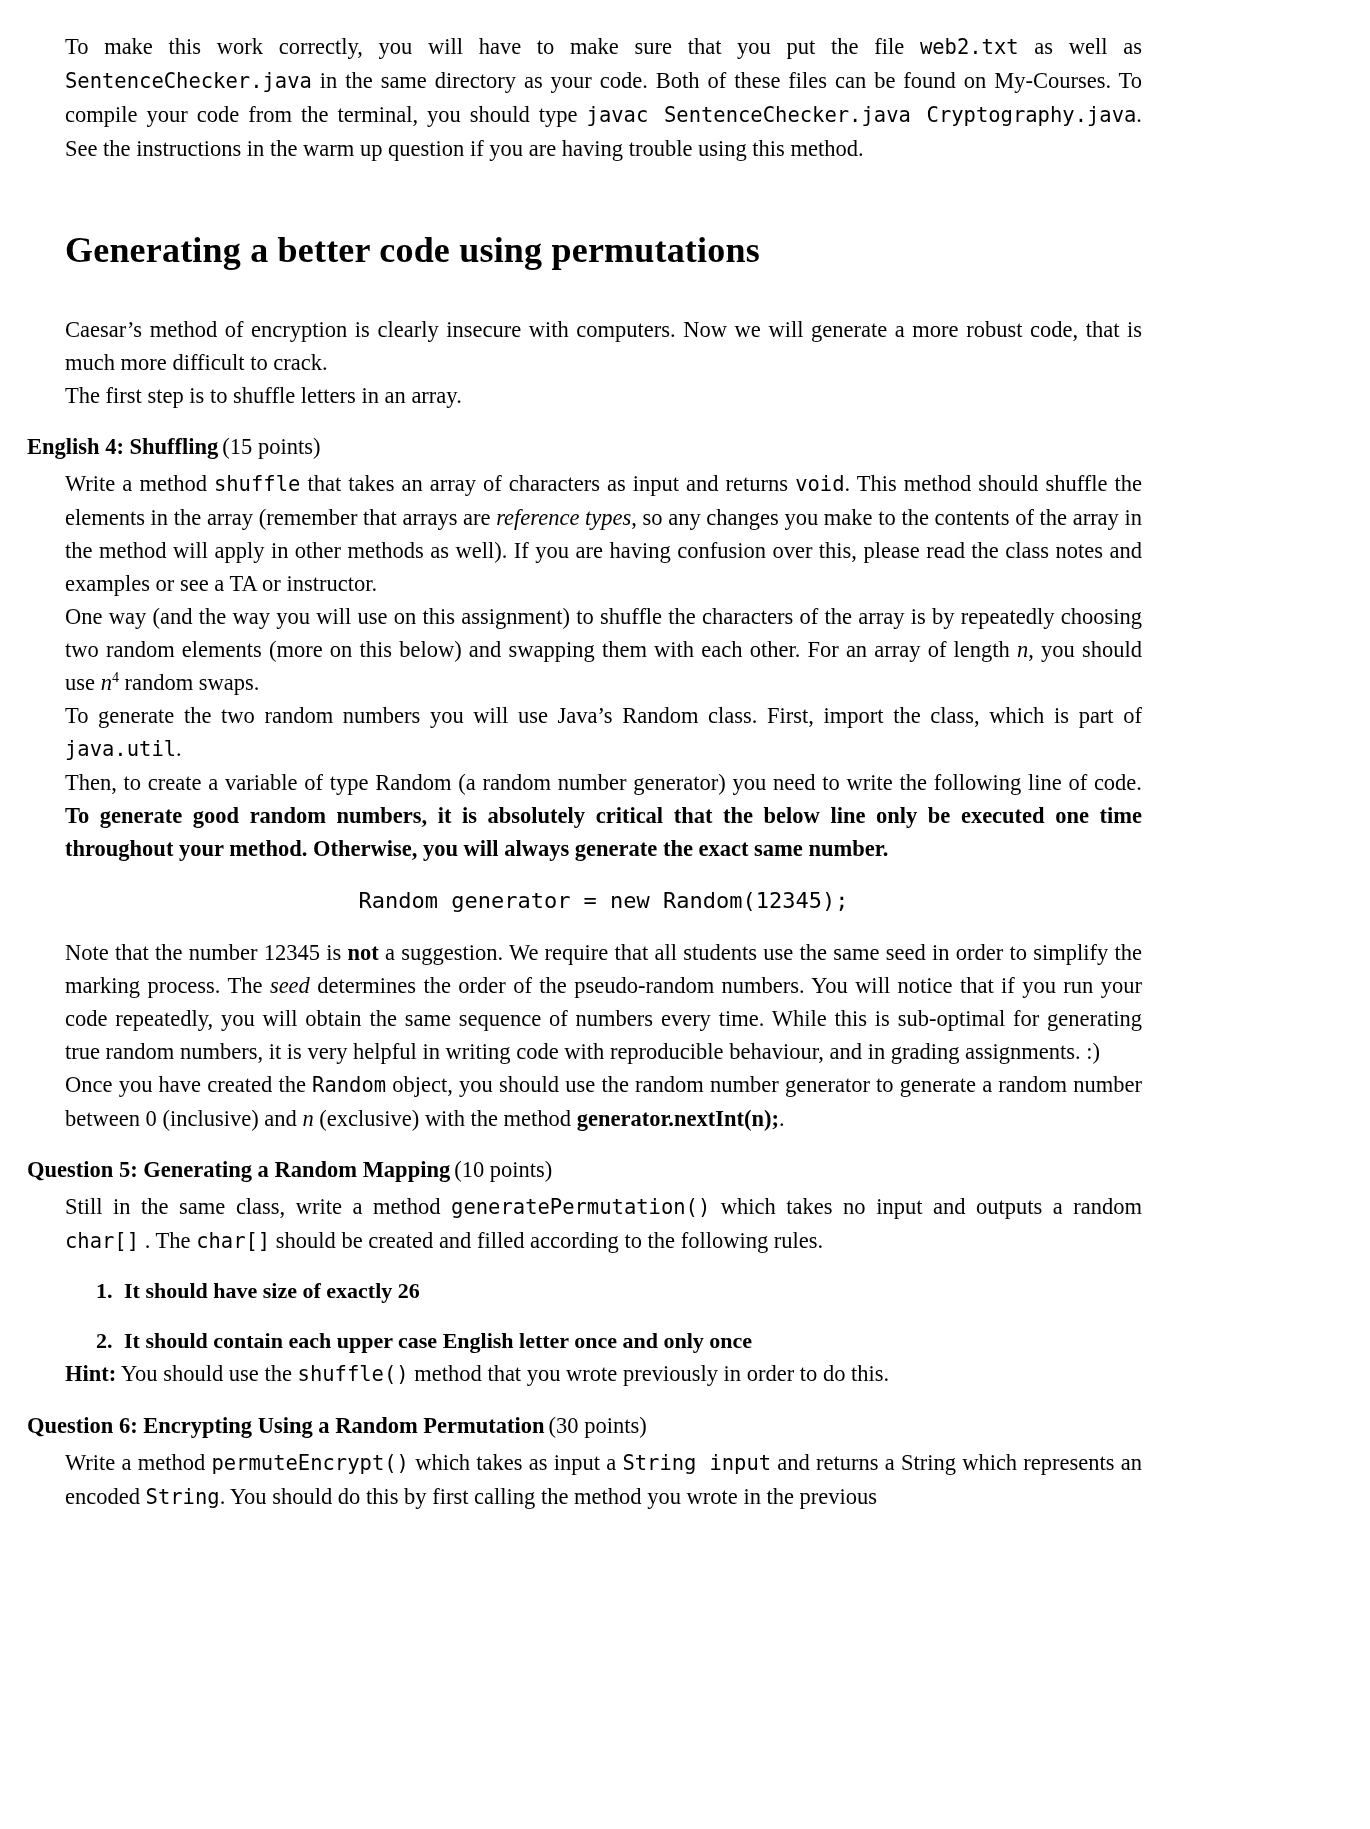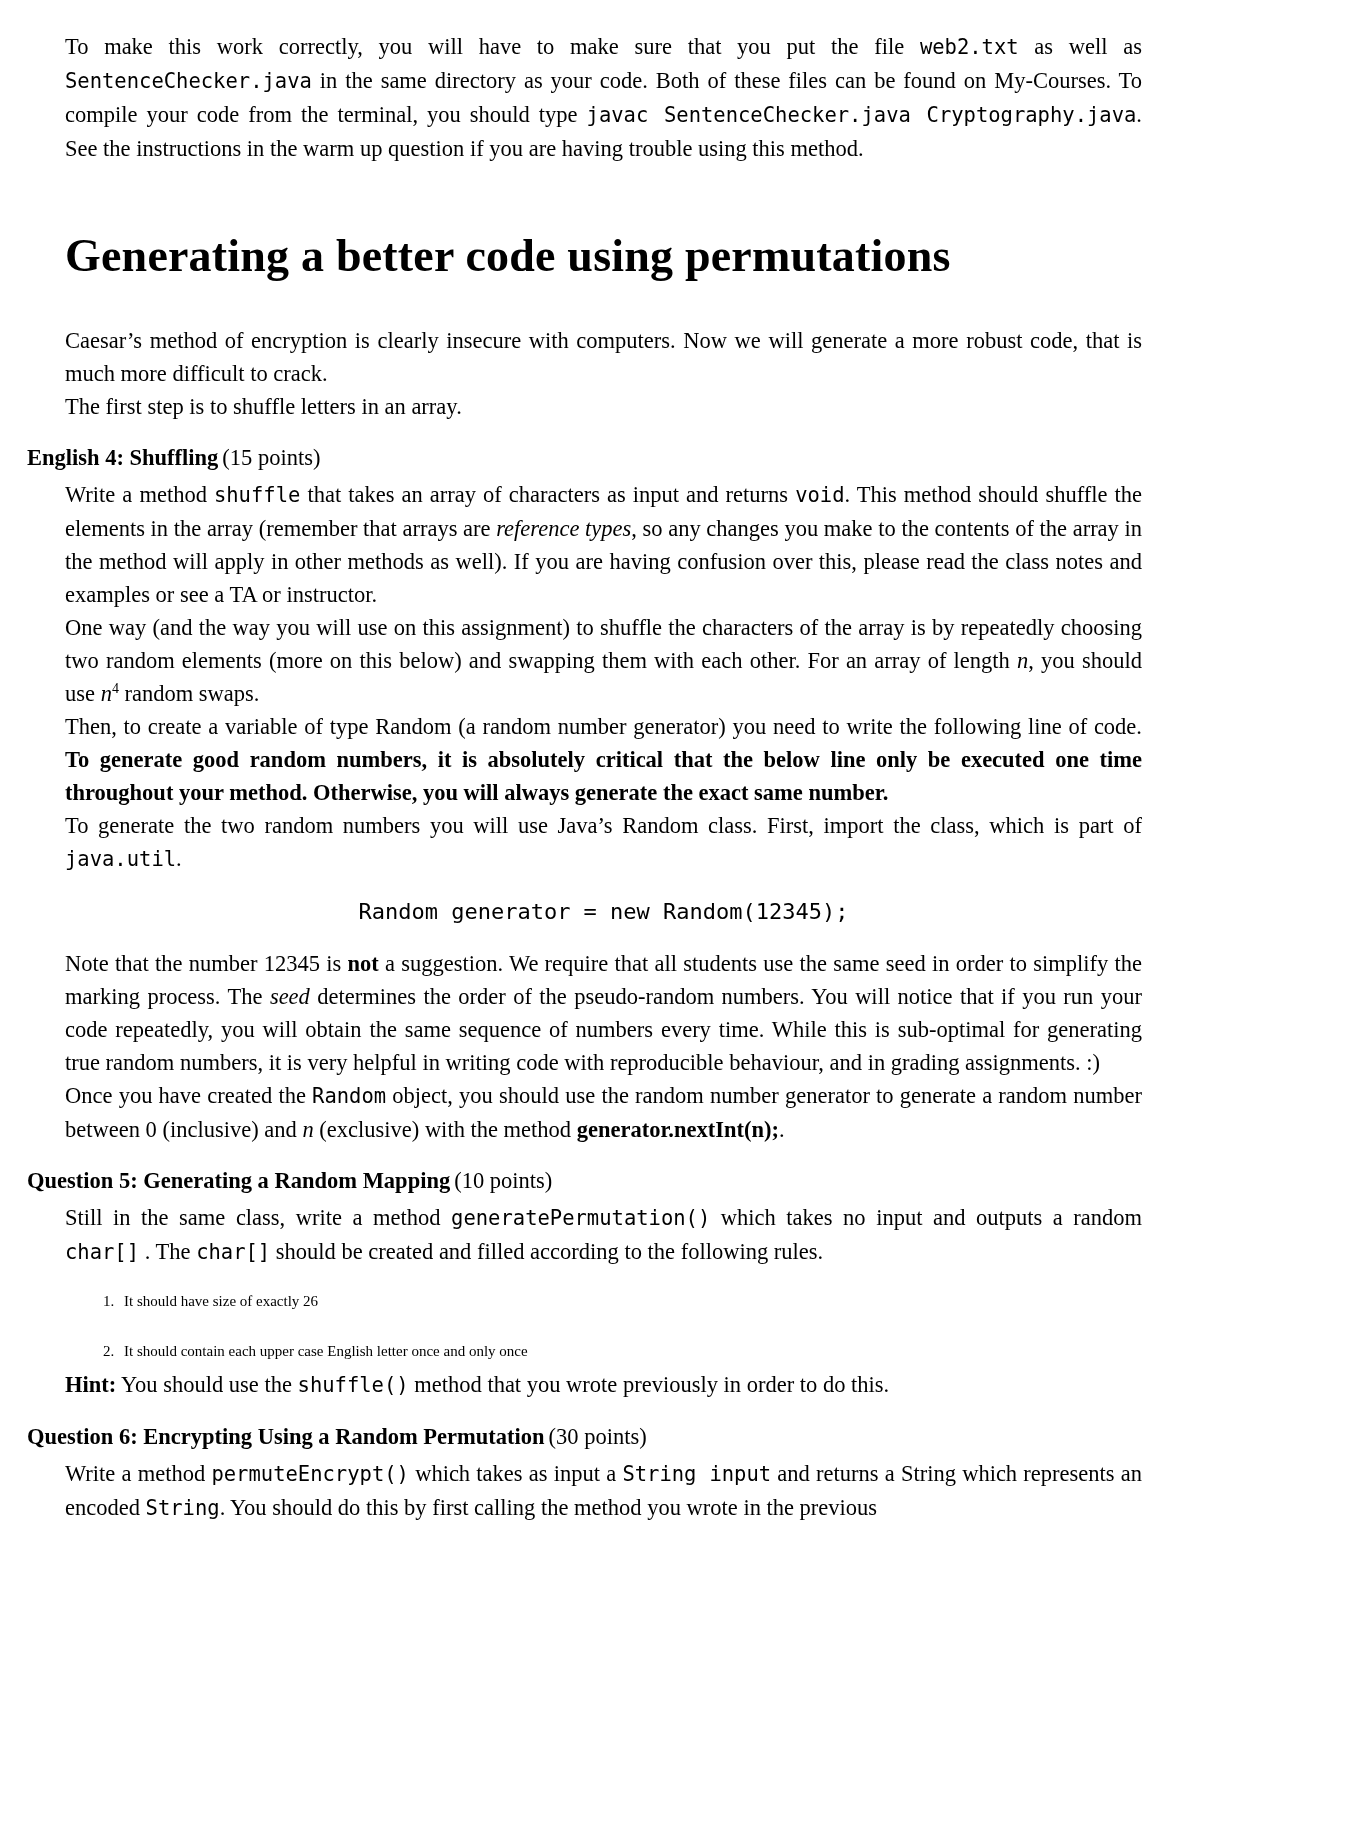--- a/index.html
+++ b/index.html
@@ -26,21 +26,21 @@
   }
   .seg-b { font-weight: bold; }
   .seg-i { font-style: italic; }
   .seg-sup {
     vertical-align: super;
     font-size: 14px;
     line-height: 0;
   }
 
   .section-heading {
-    font-size: 46px;
+    font-size: 36px;
     font-weight: bold;
     letter-spacing: 0.2px;
     margin: 64px 0 42px 0;
   }
 
   .question-heading {
     margin: 18px 0 0 -38px;
     font-size: 22.5px;
     line-height: 33px;
   }
@@ -52,44 +52,45 @@
     font-family: "DejaVu Sans Mono", "Liberation Mono", monospace;
     font-size: 22px;
     line-height: 33px;
     text-align: center;
     margin: 19px 0;
   }
 
   .rules-list {
     margin: 16px 0 0 0;
     padding-left: 53px;
-    font-size: 15px;
+    font-size: 22px;
     line-height: 33px;
+    font-weight: bold;
   }
   .rules-list li {
     margin-top: 17px;
     padding-left: 6px;
     text-align: justify;
   }
   .rules-list li:first-child { margin-top: 0; }
 </style>
 </head>
 <body>
 
 <main class="page">
   <article id="doc">
       <p class="paragraph"><span class="seg-text">To make this work correctly, you will have to make sure that you put the file </span><span class="seg-code">web2.txt</span><span class="seg-text"> as well as </span><span class="seg-code">SentenceChecker.java</span><span class="seg-text"> in the same directory as your code. Both of these files can be found on My-Courses. To compile your code from the terminal, you should type </span><span class="seg-code">javac SentenceChecker.java Cryptography.java</span><span class="seg-text">. See the instructions in the warm up question if you are having trouble using this method.</span></p>
       <h1 class="section-heading">Generating a better code using permutations</h1>
       <p class="paragraph"><span class="seg-text">Caesar’s method of encryption is clearly insecure with computers. Now we will generate a more robust code, that is much more difficult to crack.</span></p>
       <p class="paragraph"><span class="seg-text">The first step is to shuffle letters in an array.</span></p>
       <div class="question-heading"><span class="q-title">English 4: Shuffling</span><span class="q-points">(15 points)</span></div>
       <p class="paragraph"><span class="seg-text">Write a method </span><span class="seg-code">shuffle</span><span class="seg-text"> that takes an array of characters as input and returns </span><span class="seg-code">void</span><span class="seg-text">. This method should shuffle the elements in the array (remember that arrays are </span><span class="seg-i">reference types</span><span class="seg-text">, so any changes you make to the contents of the array in the method will apply in other methods as well). If you are having confusion over this, please read the class notes and examples or see a TA or instructor.</span></p>
       <p class="paragraph"><span class="seg-text">One way (and the way you will use on this assignment) to shuffle the characters of the array is by repeatedly choosing two random elements (more on this below) and swapping them with each other. For an array of length </span><span class="seg-i">n</span><span class="seg-text">, you should use </span><span class="seg-i">n</span><span class="seg-sup">4</span><span class="seg-text"> random swaps.</span></p>
+      <p class="paragraph"><span class="seg-text">To generate the two random numbers you will use Java’s Random class. First, import the class, which is part of </span><span class="seg-code">java.util</span><span class="seg-text">.</span></p>
       <p class="paragraph"><span class="seg-text">Then, to create a variable of type Random (a random number generator) you need to write the following line of code. </span><span class="seg-b">To generate good random numbers, it is absolutely critical that the below line only be executed one time throughout your method. Otherwise, you will always generate the exact same number.</span></p>
-      <p class="paragraph"><span class="seg-text">To generate the two random numbers you will use Java’s Random class. First, import the class, which is part of </span><span class="seg-code">java.util</span><span class="seg-text">.</span></p>
       <div class="code-line">Random generator = new Random(12345);</div>
       <p class="paragraph"><span class="seg-text">Note that the number 12345 is </span><span class="seg-b">not</span><span class="seg-text"> a suggestion. We require that all students use the same seed in order to simplify the marking process. The </span><span class="seg-i">seed</span><span class="seg-text"> determines the order of the pseudo-random numbers. You will notice that if you run your code repeatedly, you will obtain the same sequence of numbers every time. While this is sub-optimal for generating true random numbers, it is very helpful in writing code with reproducible behaviour, and in grading assignments. :)</span></p>
       <p class="paragraph"><span class="seg-text">Once you have created the </span><span class="seg-code">Random</span><span class="seg-text"> object, you should use the random number generator to generate a random number between 0 (inclusive) and </span><span class="seg-i">n</span><span class="seg-text"> (exclusive) with the method </span><span class="seg-b">generator.nextInt(n);</span><span class="seg-text">.</span></p>
       <div class="question-heading"><span class="q-title">Question 5: Generating a Random Mapping</span><span class="q-points">(10 points)</span></div>
       <p class="paragraph"><span class="seg-text">Still in the same class, write a method </span><span class="seg-code">generatePermutation()</span><span class="seg-text"> which takes no input and outputs a random </span><span class="seg-code">char[]</span><span class="seg-text"> . The </span><span class="seg-code">char[]</span><span class="seg-text"> should be created and filled according to the following rules.</span></p>
       <ol class="rules-list">
         <li><span class="seg-text">It should have size of exactly 26</span></li>
         <li><span class="seg-text">It should contain each upper case English letter once and only once</span></li>
       </ol>
       <p class="paragraph"><span class="seg-b">Hint:</span><span class="seg-text"> You should use the </span><span class="seg-code">shuffle()</span><span class="seg-text"> method that you wrote previously in order to do this.</span></p>

